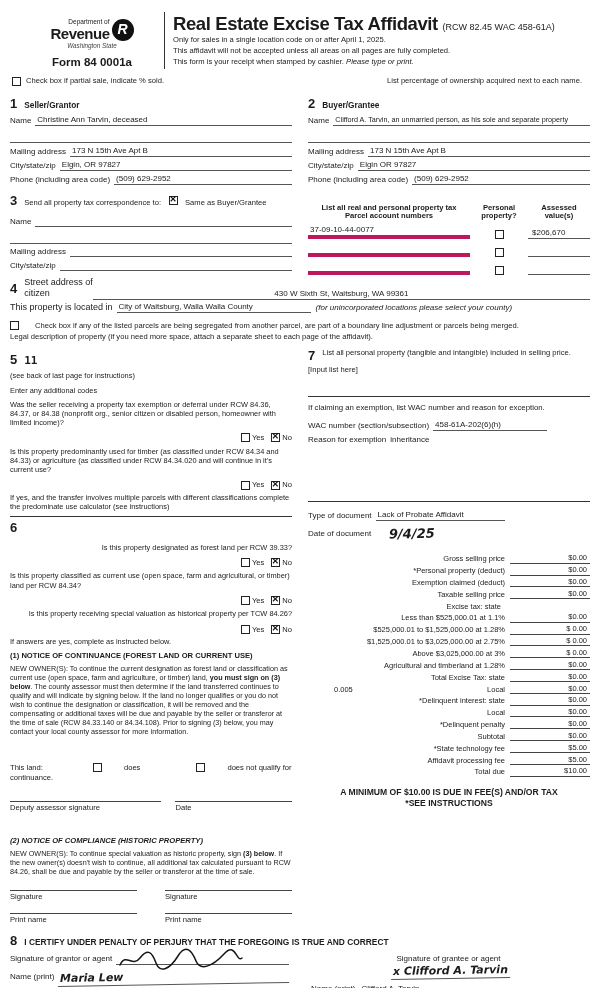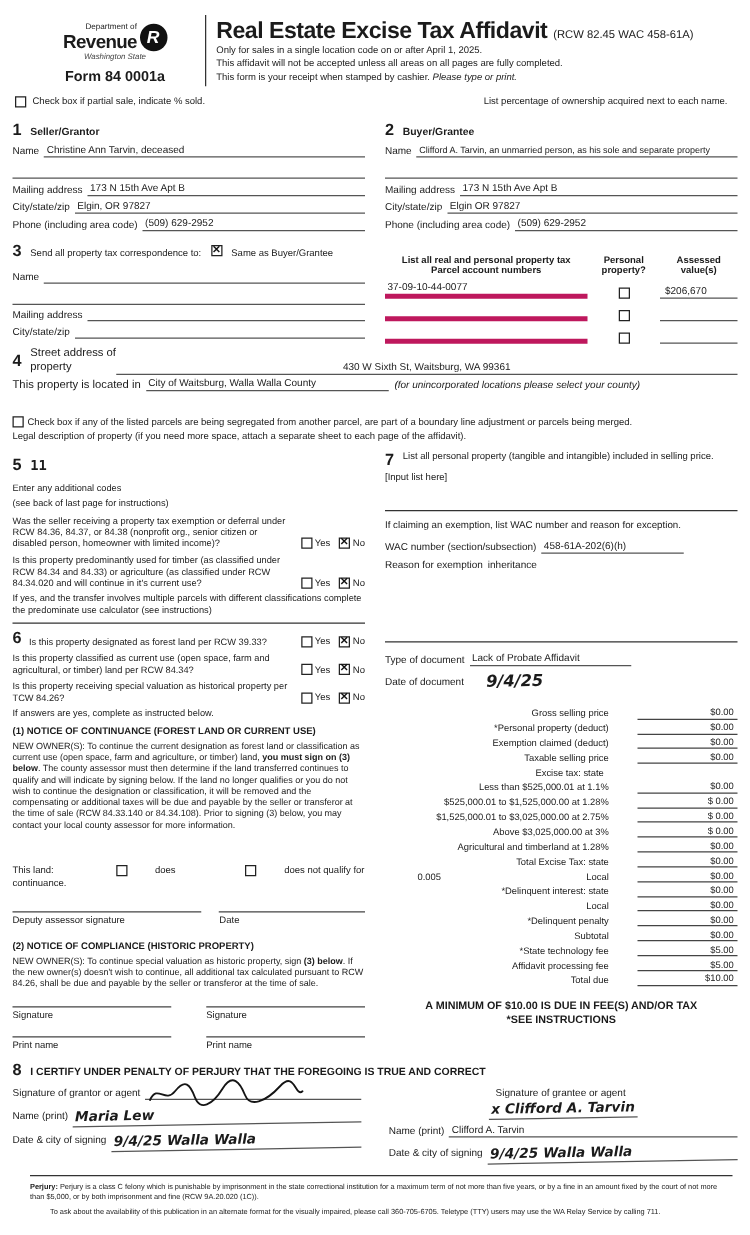--- a/index.html
+++ b/index.html
@@ -44,35 +44,35 @@
   .ph3{width:62px;}
   .parcel-row{display:flex;align-items:flex-end;margin-top:4px;gap:0;}
   .pr-num{flex:1;border-bottom:4px solid #be185d;min-height:10px;padding:0 2px;}
   .pr-cb{width:58px;display:flex;justify-content:center;}
   .pr-val{width:62px;border-bottom:1px solid #555;min-height:10px;text-align:left;padding:0 4px;box-sizing:border-box;}
   
   .sec4{display:flex;align-items:flex-end;margin-top:2px;}
   .sec4-label{display:flex;gap:7px;align-items:flex-start;}
   .located-row{display:flex;align-items:flex-end;margin-top:2px;}
   .located-note{font-style:italic;white-space:nowrap;padding-left:5px;font-size:8px;}
-  .cbrow{display:flex;align-items:flex-start;gap:3px;margin-top:20px;font-size:7.6px;}
+  .cbrow{display:flex;align-items:flex-start;gap:16px;margin-top:8px;font-size:7.6px;}
   .legal-label{margin-top:2px;font-size:7.6px;}
   .legal-box{border:1px solid #444;padding:2px 4px;margin-top:2px;font-size:8.6px;min-height:11px;}
   
-  .qrow{display:flex;align-items:flex-end;gap:6px;margin-top:4px;}
+  .qrow{display:flex;align-items:flex-end;gap:6px;margin-top:4px;flex-direction:column;}
   .qtext{flex:1;font-size:7.4px;}
   .yn{white-space:nowrap;display:flex;gap:2px;align-items:center;font-size:7.6px;flex:none;}
   .yn .cb{margin-left:5px;}
   .hint{font-size:7.4px;margin-top:3px;}
   .rule{border-top:1px solid #333;margin-top:5px;}
   .para{font-size:7.2px;margin-top:3px;text-align:left;}
   .para b{font-weight:bold;}
   .ntitle{font-weight:bold;font-size:7.6px;margin-top:5px;}
   
-  .taxrow{display:flex;justify-content:flex-end;align-items:flex-end;margin-top:2.6px;font-size:7.5px;line-height:1.1;gap:18px;}
+  .taxrow{display:flex;justify-content:flex-end;align-items:flex-end;margin-top:2.6px;font-size:7.5px;line-height:1.1;}
   .taxrow .tl{text-align:right;padding-right:5px;white-space:nowrap;}
   .taxrow .tv{width:80px;border-bottom:1px solid #444;text-align:right;padding:0 3px 0 0;min-height:9px;box-sizing:border-box;}
   .taxrow.hdr .tv{border-bottom:none;}
   .taxrow .pre{margin-right:auto;padding-left:26px;}
   .min-note{font-weight:bold;text-align:center;font-size:8.6px;margin-top:10px;line-height:1.35;}
   
   .sigpair{display:flex;gap:28px;margin-top:14px;}
   .sigcol{flex:1;}
   .sigline{border-top:1px solid #444;padding-top:1px;font-size:7.6px;}
   .hand{font-family:"DejaVu Sans",sans-serif;font-style:italic;font-weight:bold;font-size:11px;transform:rotate(-1deg);display:inline-block;white-space:nowrap;}
@@ -234,21 +234,21 @@
         <span class="pr-val"></span>
       </div>
     </div>
   </div>
 
   <div class="sec4">
     <div class="sec4-label">
       <span class="num" style="padding-top:4px;">4</span>
       <span style="font-size:9px;">
         <span>Street address of</span><br>
-        <span>property</span>
+        <span>citizen</span>
       </span>
     </div>
     <span class="fline center">430 W Sixth St, Waitsburg, WA 99361</span>
   </div>
   <div class="located-row">
     <span class="flabel" style="font-size:9px;">This property is located in</span>
     <span class="fline" style="max-width:190px;">City of Waitsburg, Walla Walla County</span>
     <span class="located-note">(for unincorporated locations please select your county)</span>
   </div>
   <div class="cbrow">
@@ -257,22 +257,22 @@
   </div>
   <div class="legal-label">Legal description of property (if you need more space, attach a separate sheet to each page of the affidavit).</div>
 
   <div class="cols2" style="margin-top:6px;">
 
     <div class="c">
       <div class="sechead">
         <span class="num">5</span>
         <span class="codes">11</span>
       </div>
+      <div class="hint">(see back of last page for instructions)</div>
       <div class="hint" style="margin-top:6px;">Enter any additional codes</div>
-      <div class="hint">(see back of last page for instructions)</div>
 
       <div class="qrow">
         <span class="qtext">Was the seller receiving a property tax exemption or deferral under RCW 84.36, 84.37, or 84.38 (nonprofit org., senior citizen or disabled person, homeowner with limited income)?</span>
         <span class="yn">
           <span class="cb"></span>
           <span>Yes</span>
           <span class="cb checked"></span>
           <span>No</span>
         </span>
       </div>
@@ -334,21 +334,21 @@
 
       <div style="display:flex;gap:14px;margin-top:18px;">
         <div style="flex:1.3;">
           <div class="sigline"><span>Deputy assessor signature</span></div>
         </div>
         <div style="flex:1;">
           <div class="sigline"><span>Date</span></div>
         </div>
       </div>
 
-      <div class="ntitle" style="margin-top:11px;">(2) NOTICE OF COMPLIANCE (HISTORIC PROPERTY)</div>
+      <div class="ntitle" style="margin-top:24px;font-style:italic;">(2) NOTICE OF COMPLIANCE (HISTORIC PROPERTY)</div>
       <div class="para">
         <span>NEW OWNER(S): To continue special valuation as historic property, sign </span><b>(3) below</b><span>. If the new owner(s) doesn't wish to continue, all additional tax calculated pursuant to RCW 84.26, shall be due and payable by the seller or transferor at the time of sale.</span>
       </div>
 
 
       <div class="sigpair">
         <div class="sigcol">
           <div class="sigline"><span>Signature</span></div>
         </div>
         <div class="sigcol">

